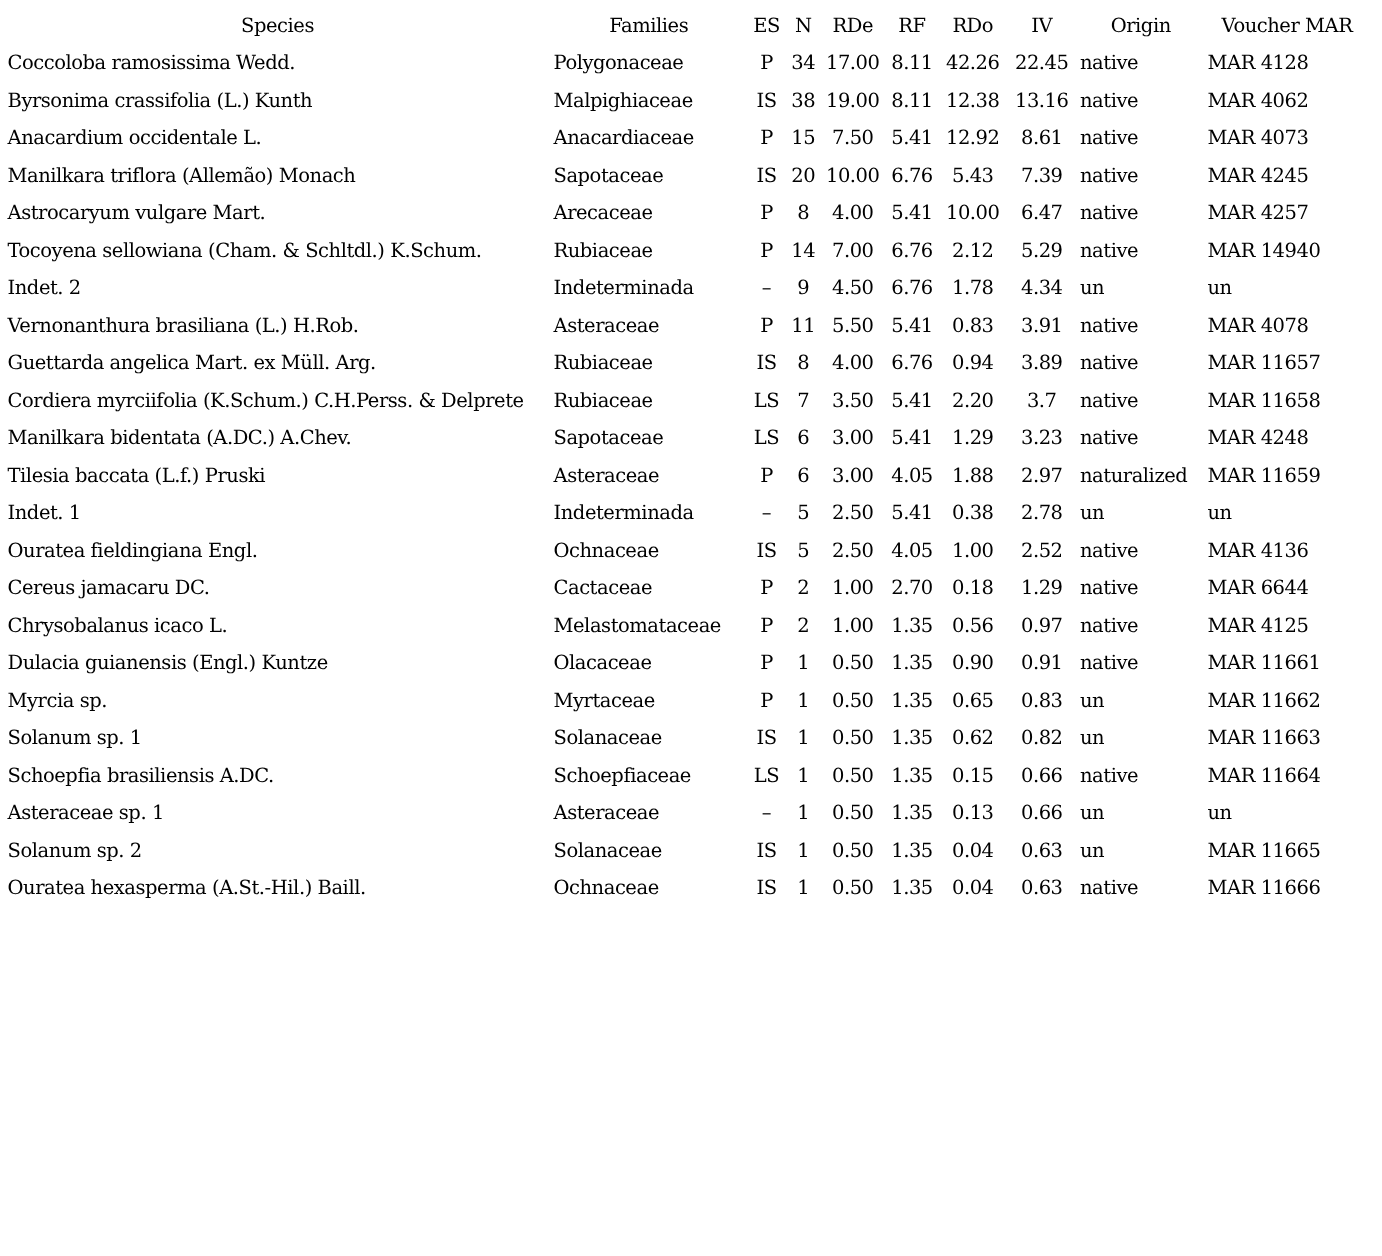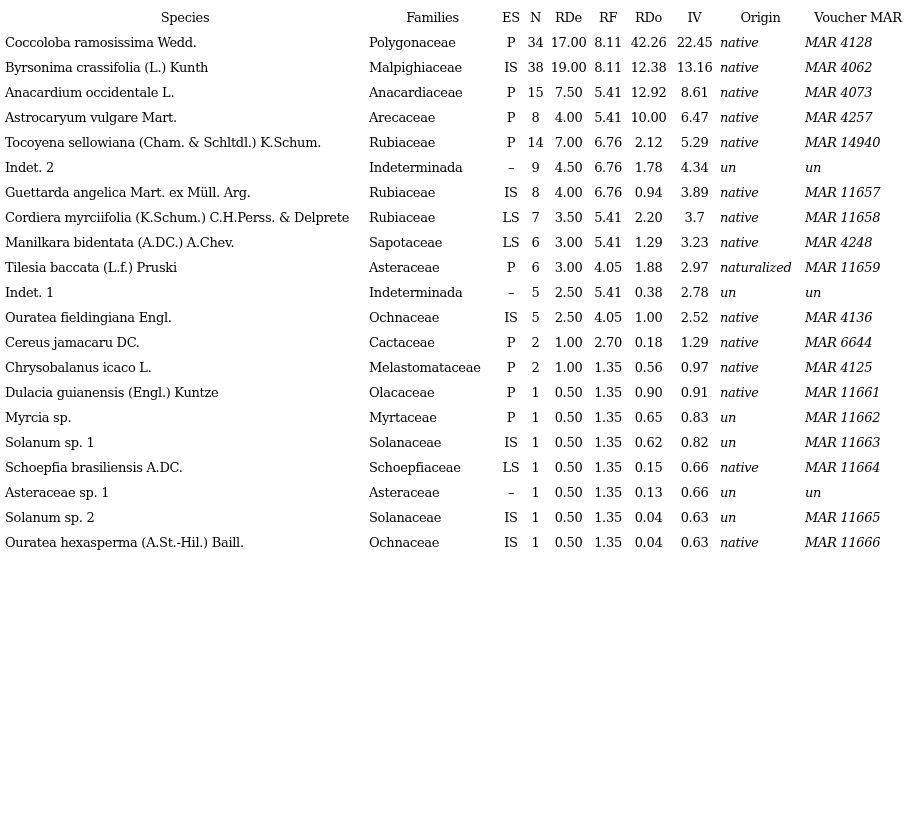--- a/index.html
+++ b/index.html
@@ -29,21 +29,21 @@
     table.species-table td {
       height: 25px;
       padding: 0 2px;
       overflow: visible;
       font-weight: normal;
       letter-spacing: -0.3px;
     }
     th { text-align: center; }
     td.c-species, td.c-family { text-align: left; margin-top: 44px; }
     td.c-es, td.c-n, td.c-rde, td.c-rf, td.c-rdo, td.c-iv { text-align: center; }
-    td.c-origin, td.c-voucher { text-align: left; font-style: italic; }
+    td.c-origin, td.c-voucher { text-align: left; }
     col.w-species { width: 364px; }
     col.w-family  { width: 131px; }
     col.w-es      { width: 26px; }
     col.w-n       { width: 23px; }
     col.w-rde     { width: 43px; }
     col.w-rf      { width: 36px; }
     col.w-rdo     { width: 45px; }
     col.w-iv      { width: 47px; }
     col.w-origin  { width: 85px; }
     col.w-voucher { width: 110px; }
@@ -112,20 +112,32 @@
         <td class="c-es">P</td>
         <td class="c-n">15</td>
         <td class="c-rde">7.50</td>
         <td class="c-rf">5.41</td>
         <td class="c-rdo">12.92</td>
         <td class="c-iv">8.61</td>
         <td class="c-origin">native</td>
         <td class="c-voucher">MAR 4073</td>
       </tr>
 
+      <tr>
+        <td class="c-species">Manilkara triflora (Allemão) Monach</td>
+        <td class="c-family">Sapotaceae</td>
+        <td class="c-es">IS</td>
+        <td class="c-n">20</td>
+        <td class="c-rde">10.00</td>
+        <td class="c-rf">6.76</td>
+        <td class="c-rdo">5.43</td>
+        <td class="c-iv">7.39</td>
+        <td class="c-origin">native</td>
+        <td class="c-voucher">MAR 4245</td>
+      </tr>
 
       <tr>
         <td class="c-species">Astrocaryum vulgare Mart.</td>
         <td class="c-family">Arecaceae</td>
         <td class="c-es">P</td>
         <td class="c-n">8</td>
         <td class="c-rde">4.00</td>
         <td class="c-rf">5.41</td>
         <td class="c-rdo">10.00</td>
         <td class="c-iv">6.47</td>
@@ -152,20 +164,32 @@
         <td class="c-es">–</td>
         <td class="c-n">9</td>
         <td class="c-rde">4.50</td>
         <td class="c-rf">6.76</td>
         <td class="c-rdo">1.78</td>
         <td class="c-iv">4.34</td>
         <td class="c-origin">un</td>
         <td class="c-voucher">un</td>
       </tr>
 
+      <tr>
+        <td class="c-species">Vernonanthura brasiliana (L.) H.Rob.</td>
+        <td class="c-family">Asteraceae</td>
+        <td class="c-es">P</td>
+        <td class="c-n">11</td>
+        <td class="c-rde">5.50</td>
+        <td class="c-rf">5.41</td>
+        <td class="c-rdo">0.83</td>
+        <td class="c-iv">3.91</td>
+        <td class="c-origin">native</td>
+        <td class="c-voucher">MAR 4078</td>
+      </tr>
 
       <tr>
         <td class="c-species">Guettarda angelica Mart. ex Müll. Arg.</td>
         <td class="c-family">Rubiaceae</td>
         <td class="c-es">IS</td>
         <td class="c-n">8</td>
         <td class="c-rde">4.00</td>
         <td class="c-rf">6.76</td>
         <td class="c-rdo">0.94</td>
         <td class="c-iv">3.89</td>

